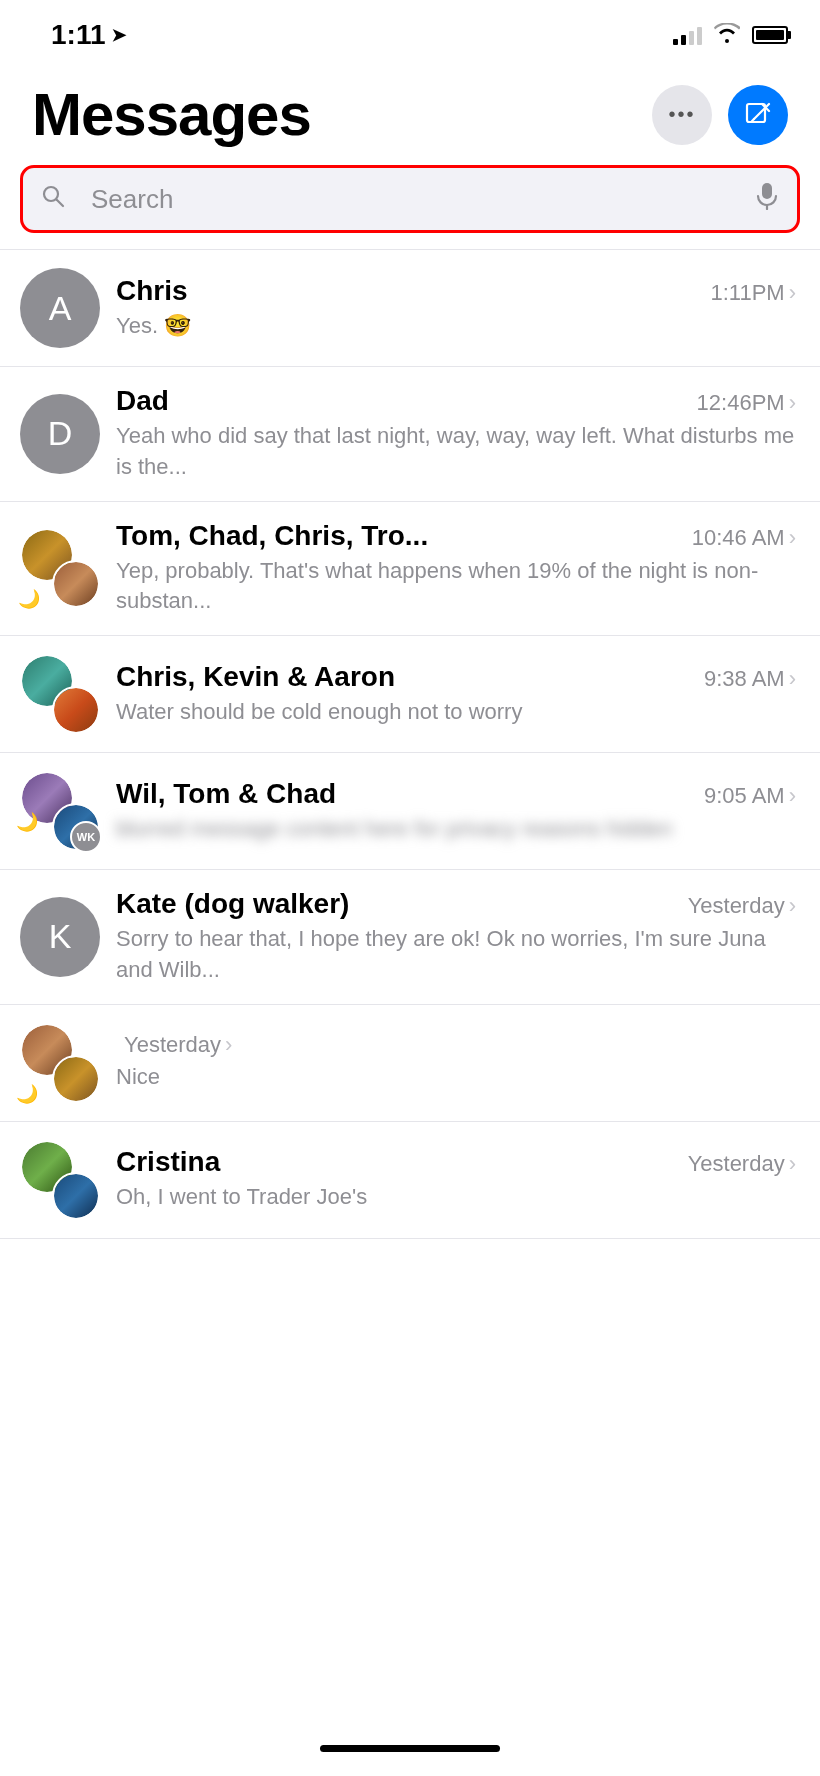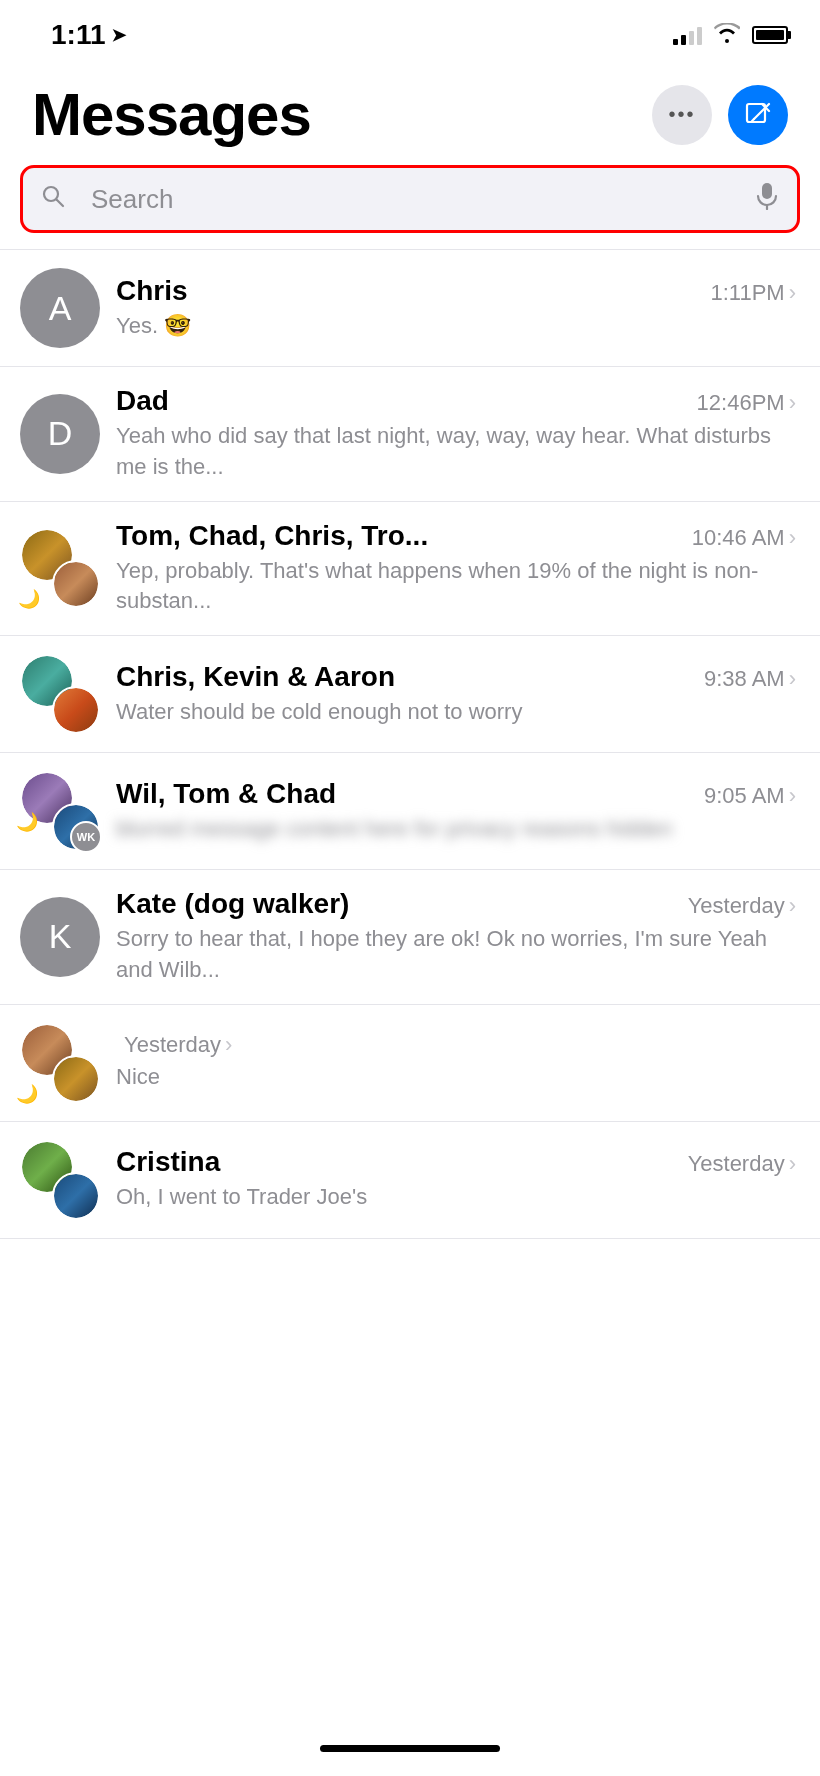--- a/index.html
+++ b/index.html
@@ -415,21 +415,21 @@
       </div>
     </div>
     <div class="conv-content">
       <div class="conv-header">
         <span class="conv-name">Dad</span>
         <div class="conv-meta">
           <span class="conv-time">12:46PM</span>
           <span class="conv-chevron">›</span>
         </div>
       </div>
-      <div class="conv-preview">Yeah who did say that last night, way, way, way hear. What disturbs me is the...</div>
+      <div class="conv-preview">Yeah who did say that last night, way, way, way left. What disturbs me is the...</div>
     </div>
   </li>
 
   <li class="conv-item">
     <div class="avatar-group">
       <div class="av1">
         <div class="photo-av av-brown"></div>
       </div>
       <div class="av2">
         <div class="photo-av av-warm"></div>
@@ -499,21 +499,21 @@
       </div>
     </div>
     <div class="conv-content">
       <div class="conv-header">
         <span class="conv-name">Kate (dog walker)</span>
         <div class="conv-meta">
           <span class="conv-time">Yesterday</span>
           <span class="conv-chevron">›</span>
         </div>
       </div>
-      <div class="conv-preview">Sorry to hear that, I hope they are ok! Ok no worries, I'm sure Yeah and Wilb...</div>
+      <div class="conv-preview">Sorry to hear that, I hope they are ok! Ok no worries, I'm sure Juna and Wilb...</div>
     </div>
   </li>
 
   <li class="conv-item">
     <div class="avatar-group" style="position:relative;">
       <div class="av1">
         <div class="photo-av av-warm"></div>
       </div>
       <div class="av2">
         <div class="photo-av av-brown"></div>

